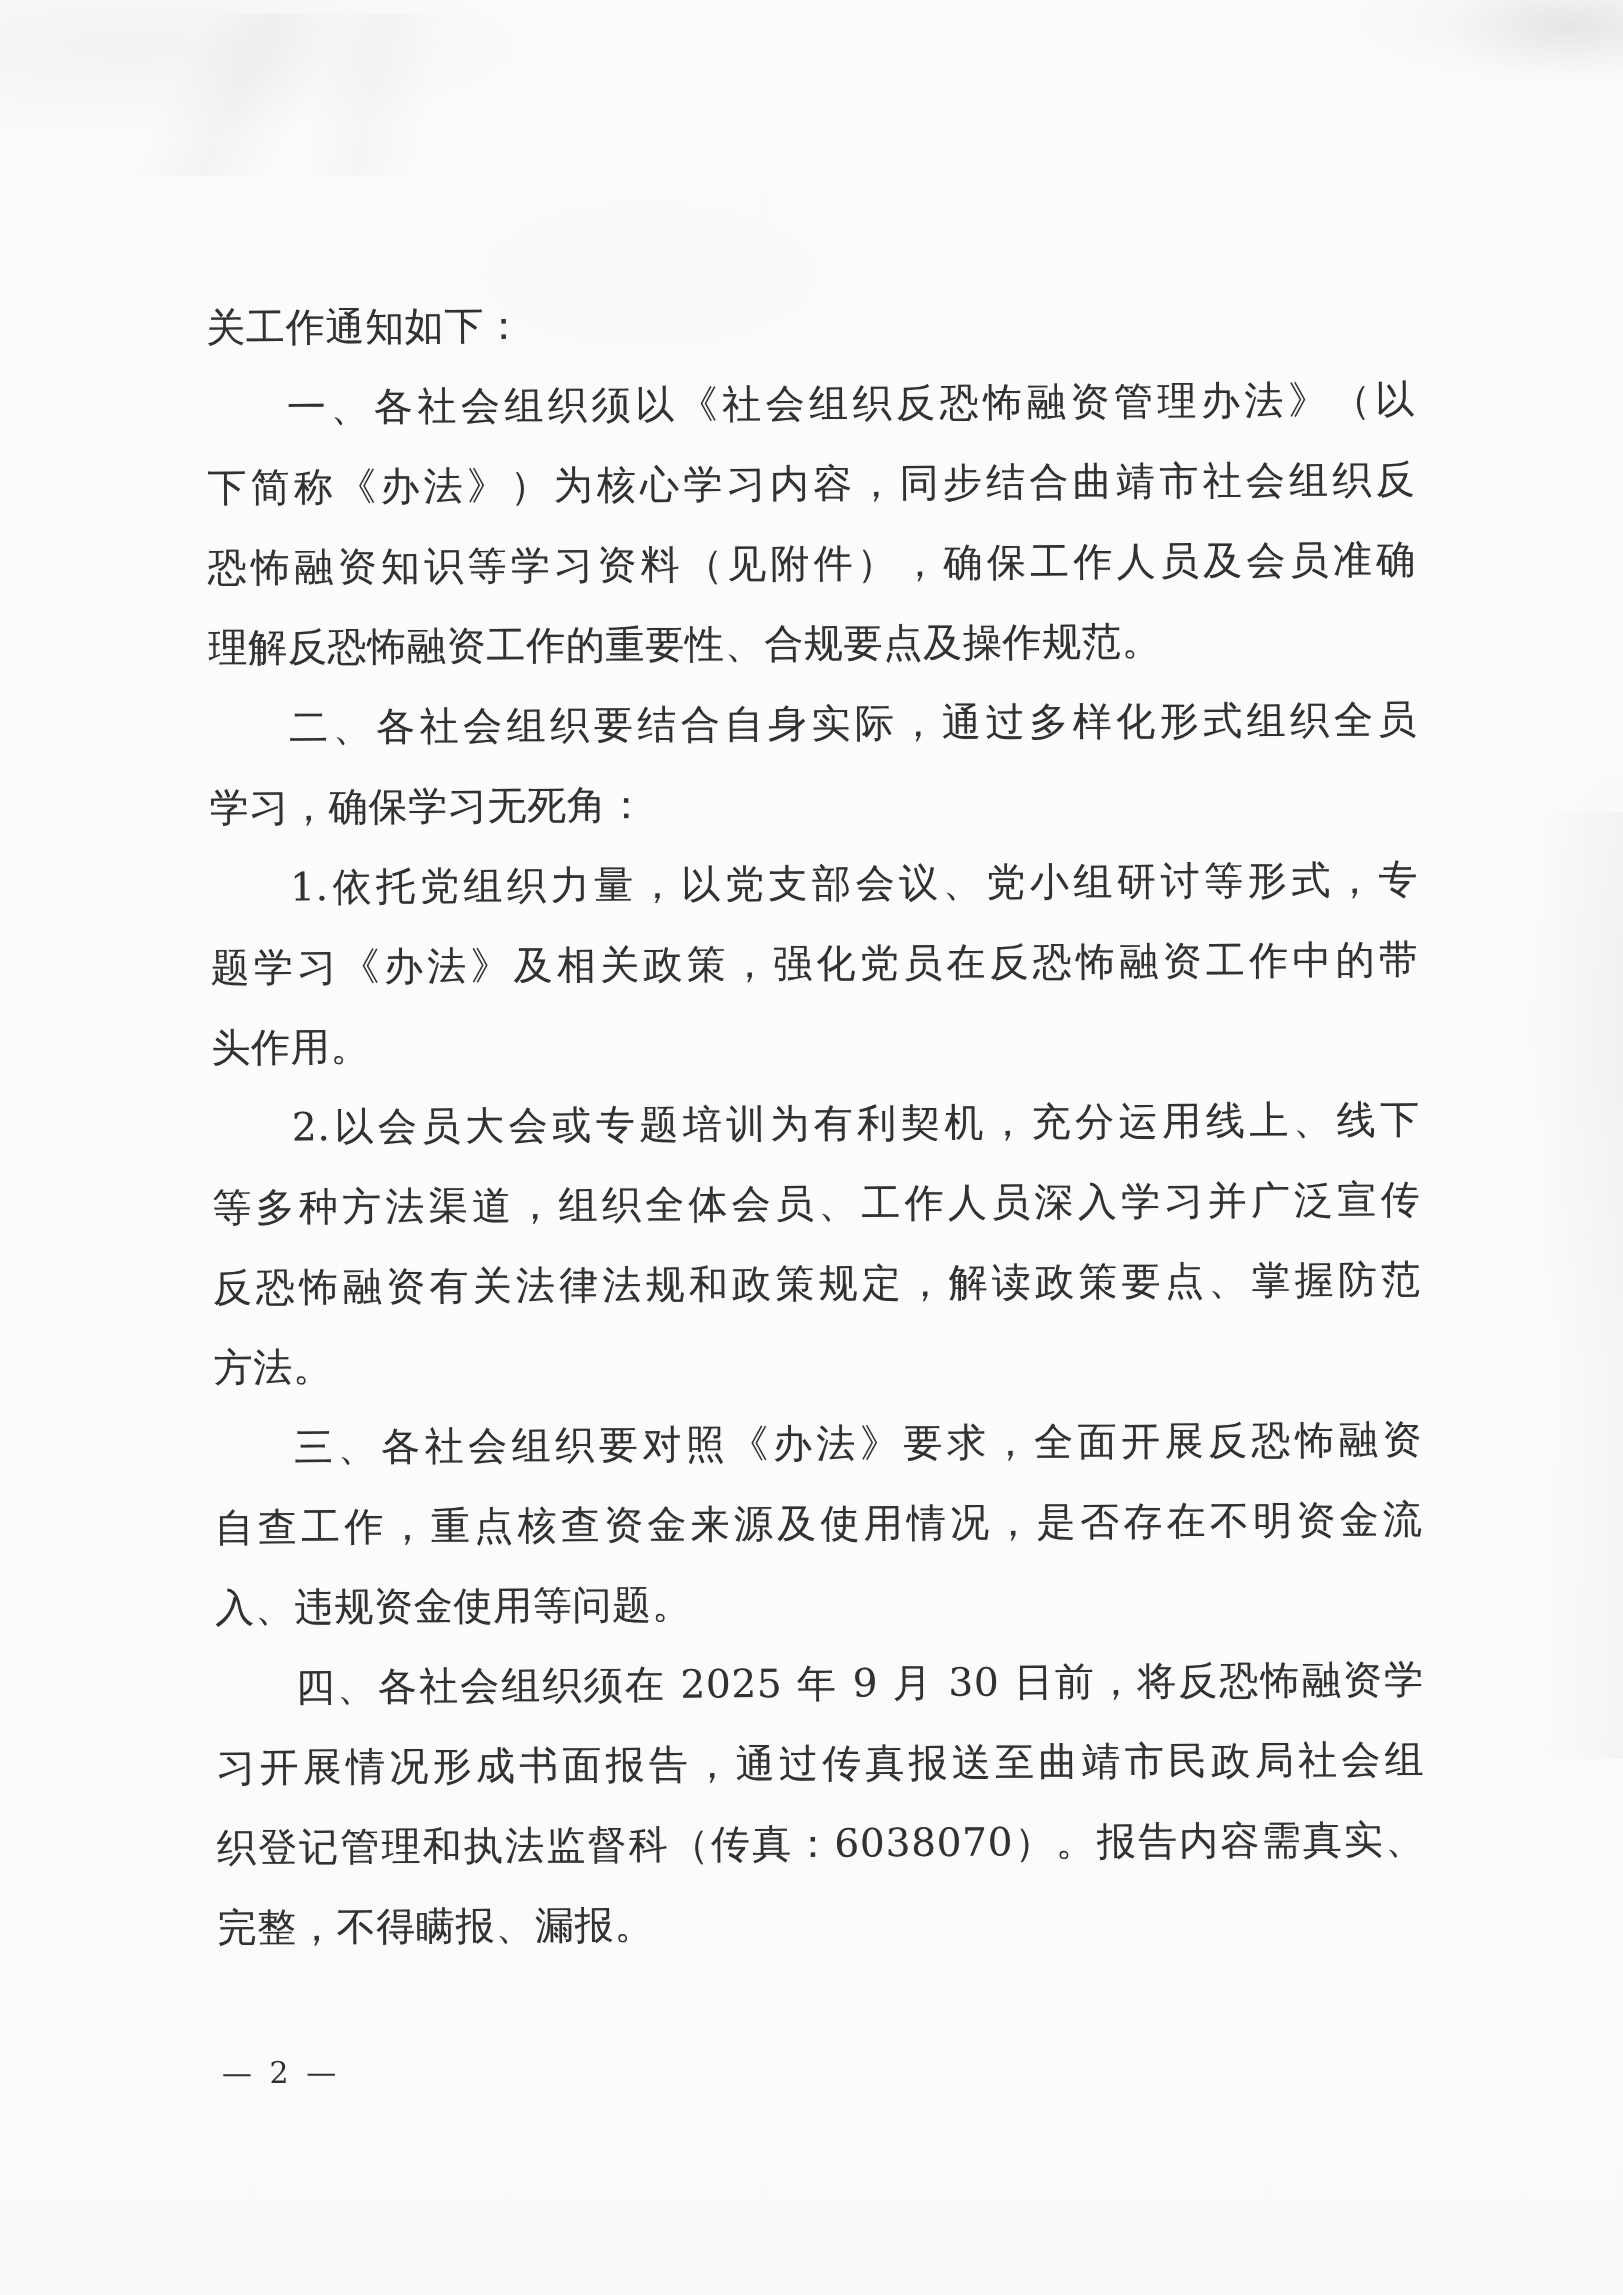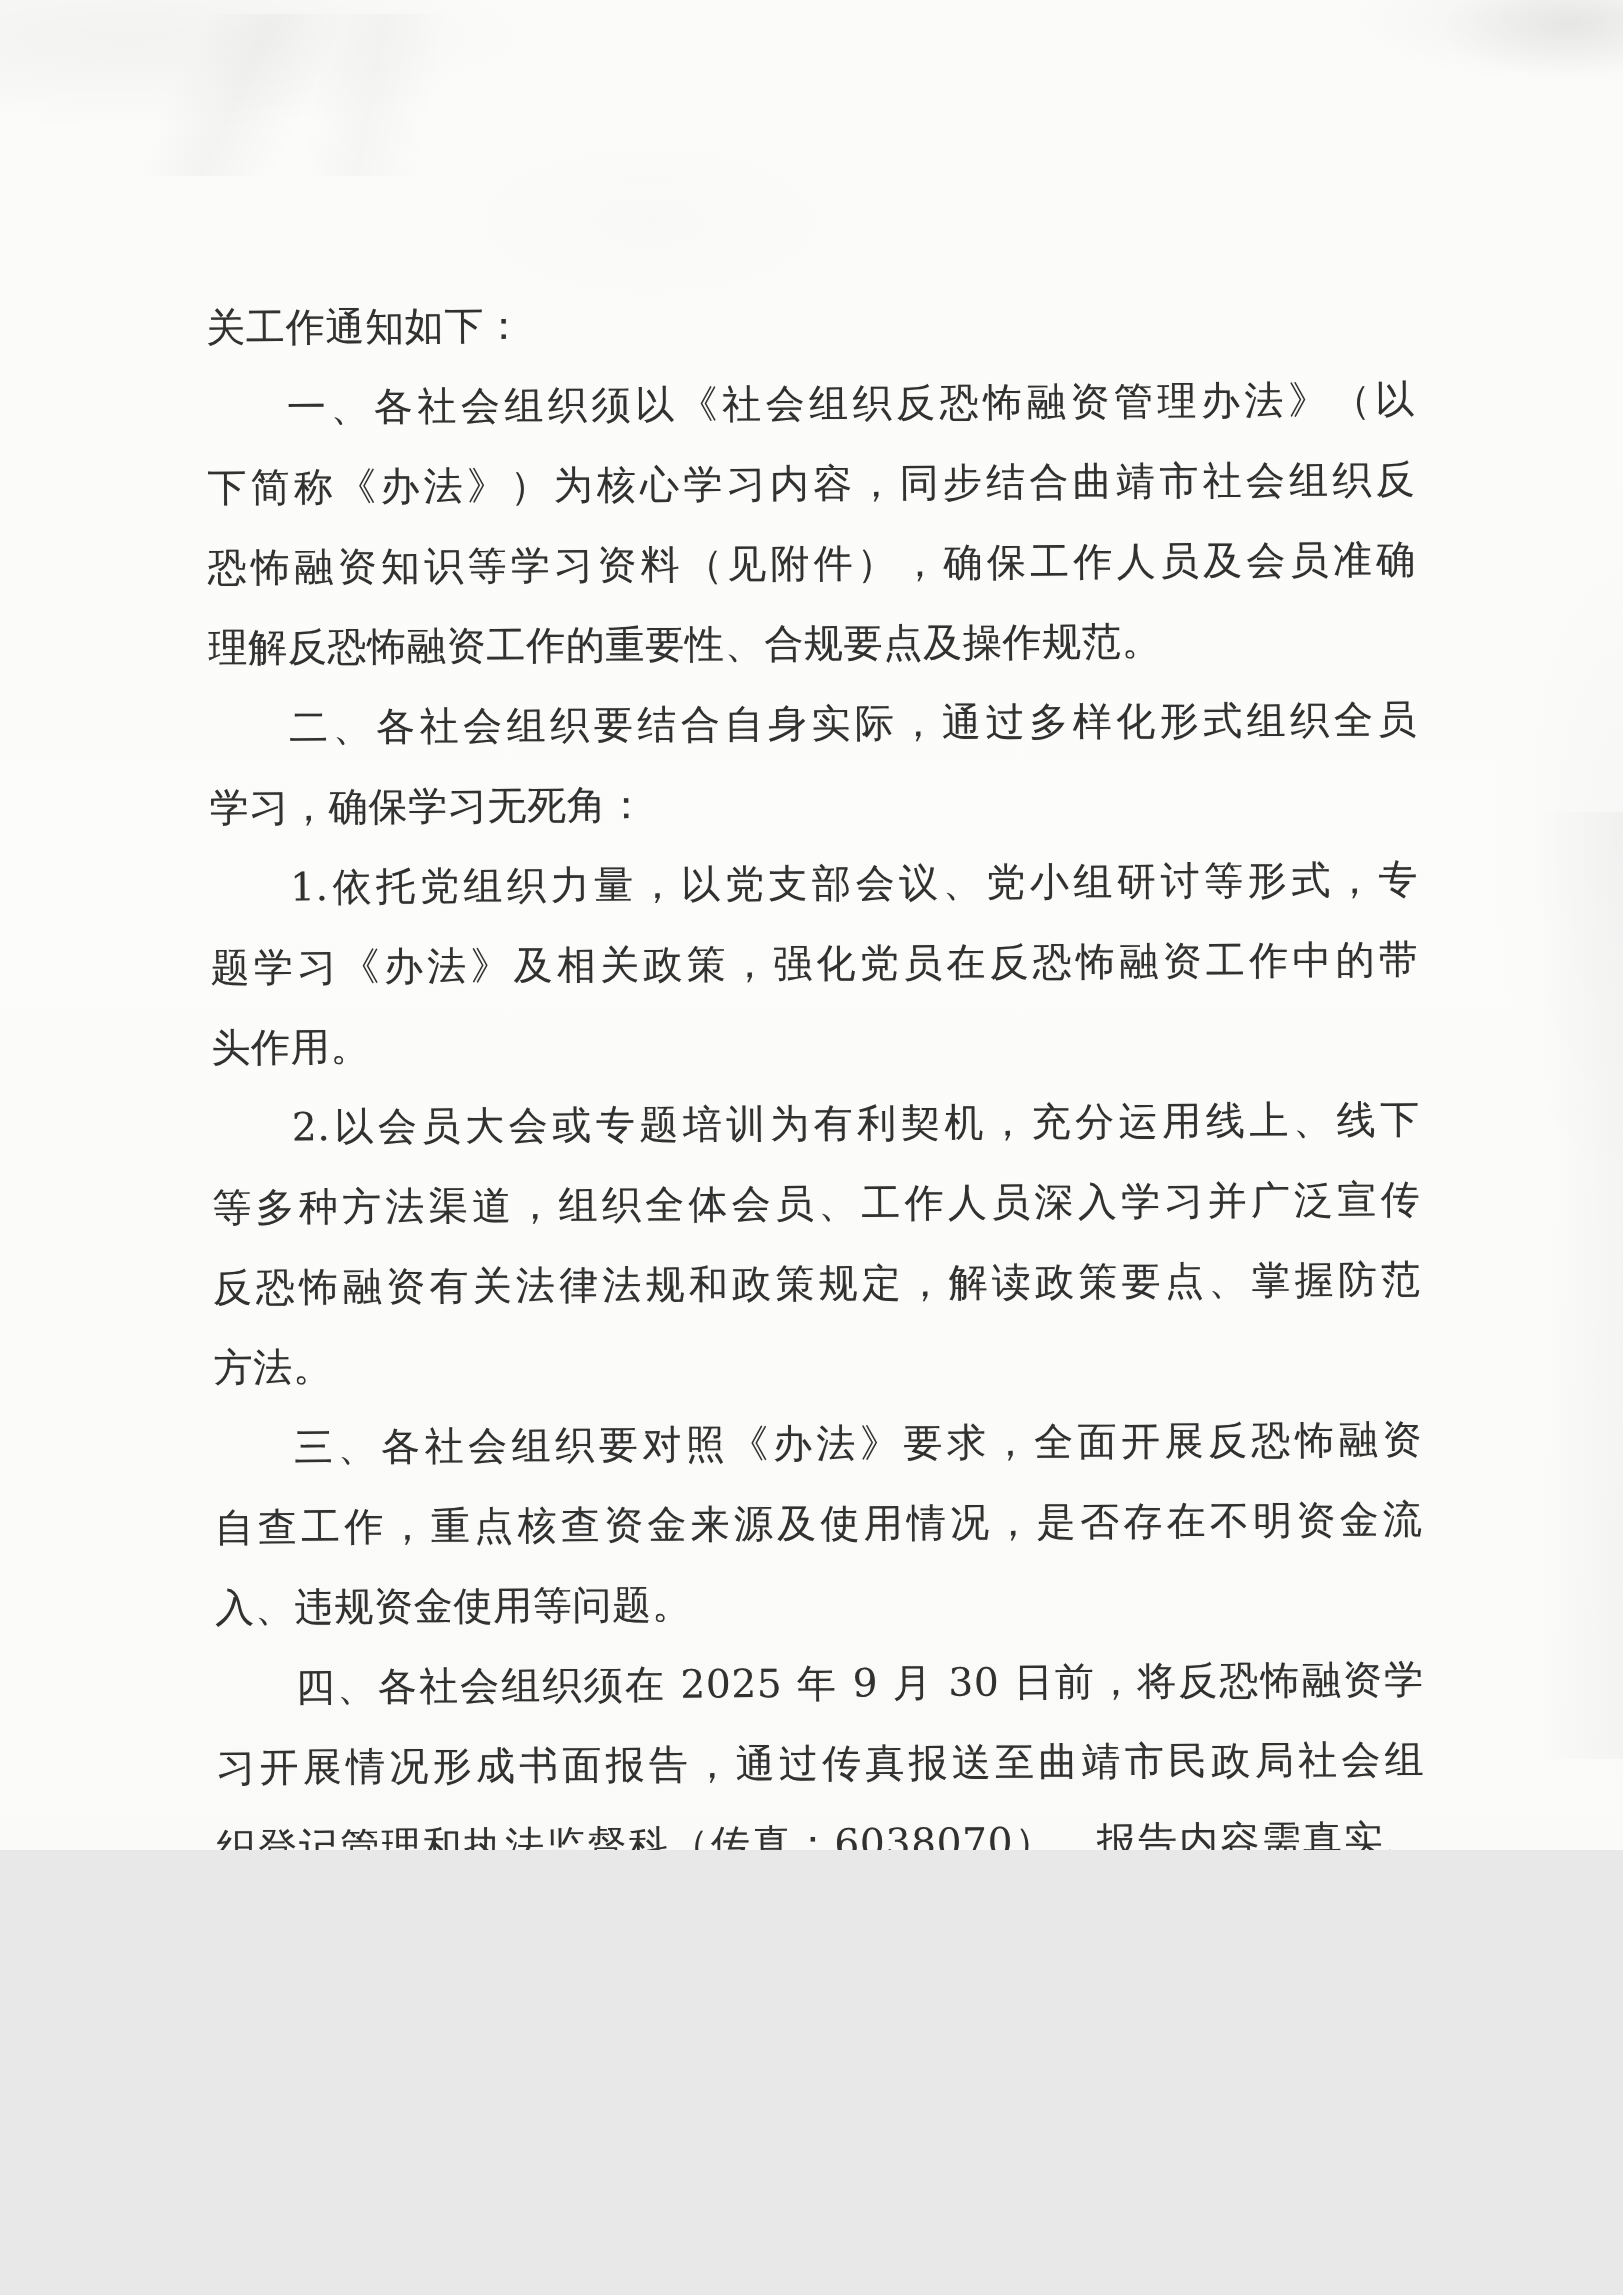--- a/index.html
+++ b/index.html
@@ -1,18 +1,18 @@
 <!DOCTYPE html>
 <html style="--text-color: #313131;font-size:10.8px"><head>
 <meta charset="utf-8">
 <style>
   html,body{margin:0;padding:0;background:#e8e8e8;}
   .page{
     position:relative;
-    width:1624px;height:1850px;
+    width:1624px;height:2295px;
     margin:0 auto;
     background:
       radial-gradient(ellipse 609px 135px at 8% 2%, rgba(0,0,0,0.035), rgba(0,0,0,0) 70%),
       radial-gradient(ellipse 338px 95px at 97% 1%, rgba(0,0,0,0.04), rgba(0,0,0,0) 70%),
       radial-gradient(ellipse 203px 541px at 100% 45%, rgba(0,0,0,0.02), rgba(0,0,0,0) 70%),
       radial-gradient(ellipse 474px 203px at 40% 12%, rgba(0,0,0,0.012), rgba(0,0,0,0) 70%),
       linear-gradient(180deg,#fbfbfa 0%,#fcfcfb 50%,#fafaf9 100%);
     overflow:hidden;
     font-family:"DejaVu Serif","Liberation Serif",serif;
     text-decoration:underline;

